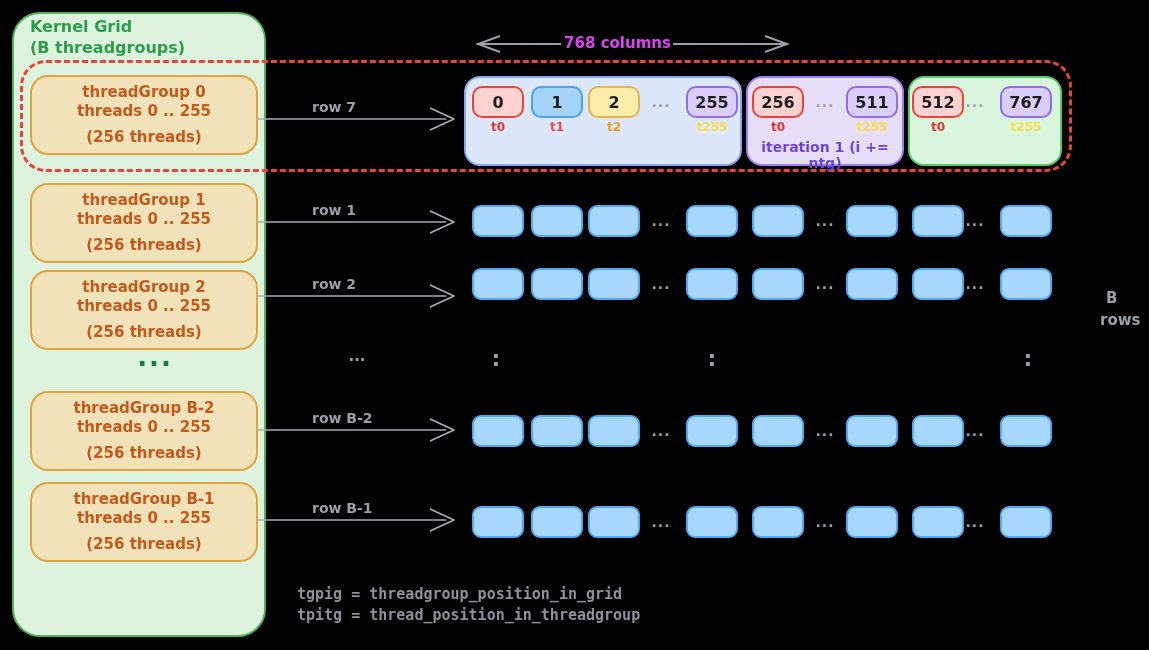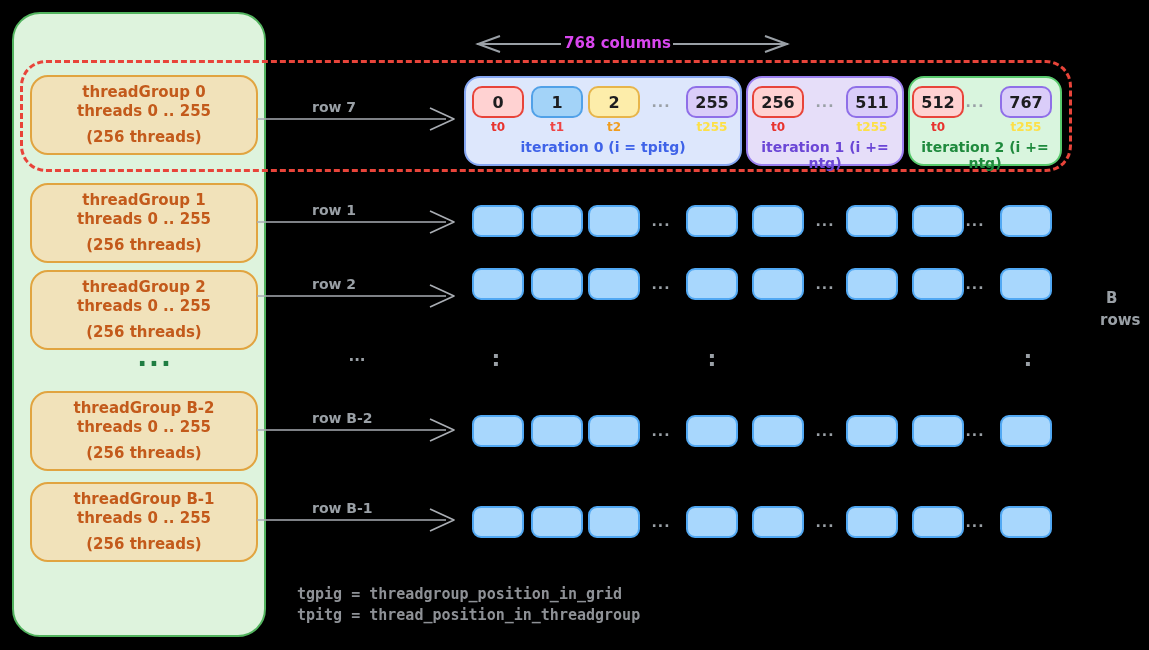--- a/index.html
+++ b/index.html
@@ -84,20 +84,24 @@
     font-size:15px;font-weight:700;color:#8e9196;line-height:21px;}
 
   svg.arrows{left:0;top:0;pointer-events:none;}
 </style>
 </head>
 <body>
 
 <div class="stage">
 
   <div class="abs kernel-box"></div>
+  <div class="abs kernel-title">
+    <div>Kernel Grid</div>
+    <div>(B threadgroups)</div>
+  </div>
 
   <div class="abs dashed-rect"></div>
 
   <div class="abs tgbox" style="top:75px">
     <div>threadGroup 0</div>
     <div>threads 0 .. 255</div>
     <div class="tg-count">(256 threads)</div>
   </div>
   <div class="abs tgbox" style="top:183px">
     <div>threadGroup 1</div>
@@ -141,23 +145,21 @@
 
   <div class="abs tlabel t-red" style="left:472px">t0</div>
   <div class="abs tlabel t-blue" style="left:531px">t1</div>
   <div class="abs tlabel t-orange" style="left:588px">t2</div>
   <div class="abs tlabel t-purple" style="left:686px">t255</div>
   <div class="abs tlabel t-red" style="left:752px">t0</div>
   <div class="abs tlabel t-purple" style="left:846px">t255</div>
   <div class="abs tlabel t-red" style="left:912px">t0</div>
   <div class="abs tlabel t-purple" style="left:1000px">t255</div>
 
-  <div class="abs itlabel l0">iteration 0 (i = tpitg)</div>
   <div class="abs itlabel l1">iteration 1 (i += ntg)</div>
-  <div class="abs itlabel l2">iteration 2 (i += ntg)</div>
 
   <div class="abs mcell" style="left:472px;top:205px"></div>
   <div class="abs mcell" style="left:531px;top:205px"></div>
   <div class="abs mcell" style="left:588px;top:205px"></div>
   <div class="abs hdots" style="left:648px;top:211px">...</div>
   <div class="abs mcell" style="left:686px;top:205px"></div>
   <div class="abs mcell" style="left:752px;top:205px"></div>
   <div class="abs hdots" style="left:812px;top:211px">...</div>
   <div class="abs mcell" style="left:846px;top:205px"></div>
   <div class="abs mcell" style="left:912px;top:205px"></div>

